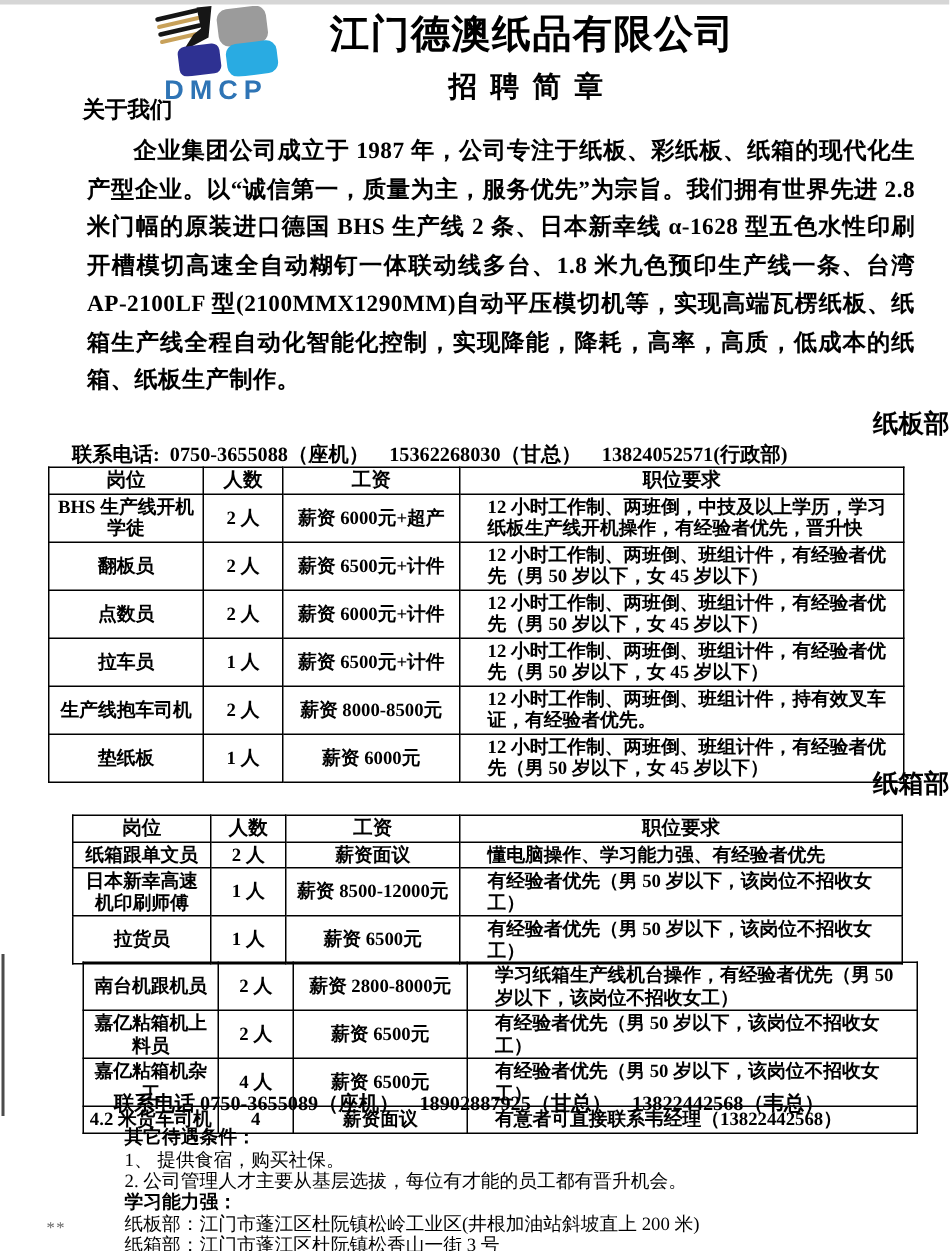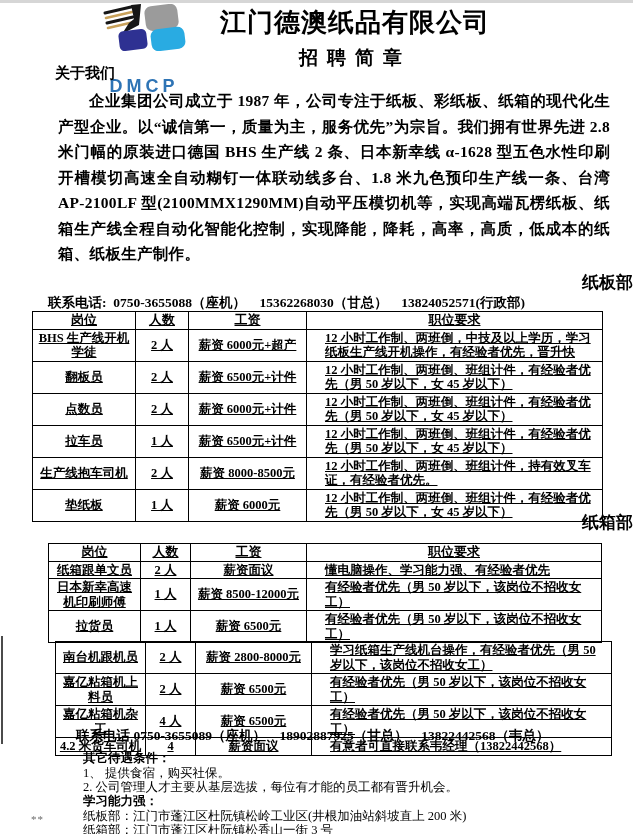--- a/index.html
+++ b/index.html
@@ -5,21 +5,21 @@
   html,body{margin:0;padding:0;}
   body{width:633px;height:834px;background:#ffffff;overflow:hidden;}
   .page{position:relative;width:633px;height:834px;background:#fff;
         font-family:"Liberation Serif","DejaVu Serif",serif;color:#000;}
   .topbar{position:absolute;top:0;left:0;width:633px;height:3px;background:#d6d6d6;}
 
   
   .logo{position:absolute;left:96px;top:4px;width:96px;text-align:center;}
   .logo-mark{display:block;margin:0 auto;}
   .logo-text{color:#2E74B5;font-family:"Liberation Sans",sans-serif;font-size:18px;
-             font-weight:bold;letter-spacing:4px;line-height:18px;margin-top:26px;}
+             font-weight:bold;letter-spacing:4px;line-height:18px;}
   .title-block{position:absolute;left:185px;top:6px;width:340px;text-align:center;}
   .company-name{font-family:"Liberation Sans","DejaVu Sans",sans-serif;font-size:26px;
                 font-weight:bold;letter-spacing:1px;line-height:32px;}
   .subtitle{font-size:19px;font-weight:bold;letter-spacing:9px;margin-top:7px;}
 
   
   .about-label{position:absolute;left:55px;top:64px;font-size:15px;font-weight:bold;}
   .about-para{position:absolute;left:58px;top:88px;width:552px;font-size:15.5px;
               font-weight:bold;line-height:25.5px;text-align:justify;text-indent:2em;
               letter-spacing:0.3px;}
@@ -30,21 +30,21 @@
   .sec1-title{top:271px;}
   .sec2-title{top:511px;}
 
   .contact{position:absolute;font-size:13.5px;font-weight:bold;white-space:pre;}
   .contact1{left:48px;top:294px;}
   .contact2{left:76px;top:727px;}
 
   
   table{border-collapse:collapse;table-layout:fixed;font-size:12.5px;font-weight:bold;
         line-height:14.5px;font-family:"Liberation Serif","DejaVu Serif",serif;}
-  td,th{border:1.6px solid #000;padding:1px 3px;overflow:hidden;text-decoration:underline;}
+  td,th{border:1.6px solid #000;padding:1px 3px;overflow:hidden;}
   th{font-size:13px;padding:1px 2px;}
   td.c{text-align:center;}
   td.req{text-align:left;padding-left:18px;}
   .table1{position:absolute;left:32px;top:311px;}
   .table2a{position:absolute;left:48px;top:543px;}
   .table2b{position:absolute;left:55px;top:641px;}
 
   
   .footer{position:absolute;left:83px;top:751px;font-size:12.5px;line-height:13px;}
   .footer .b{font-weight:bold;margin-top:1px;}

